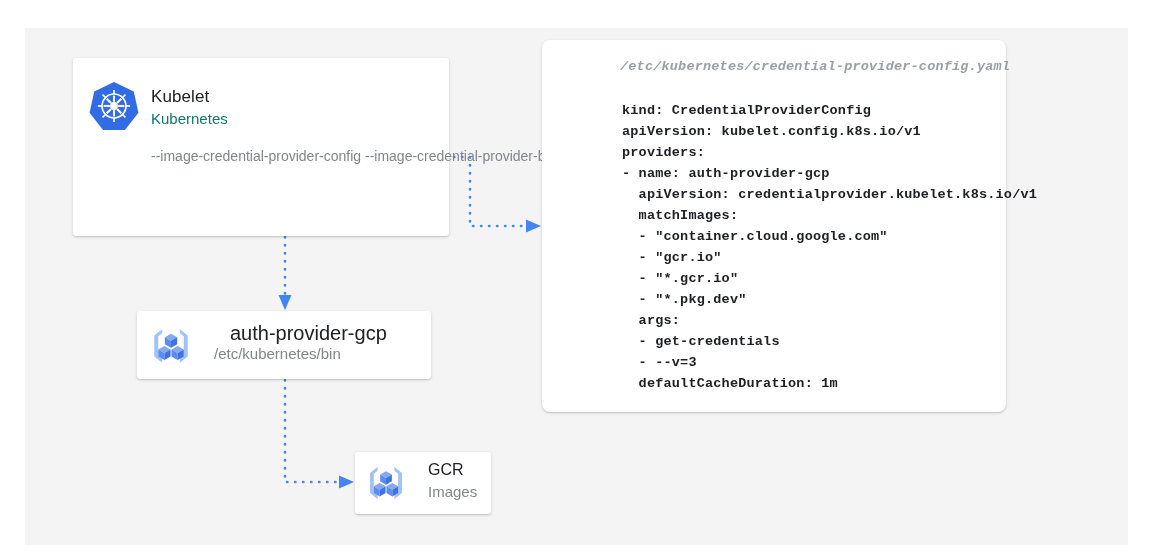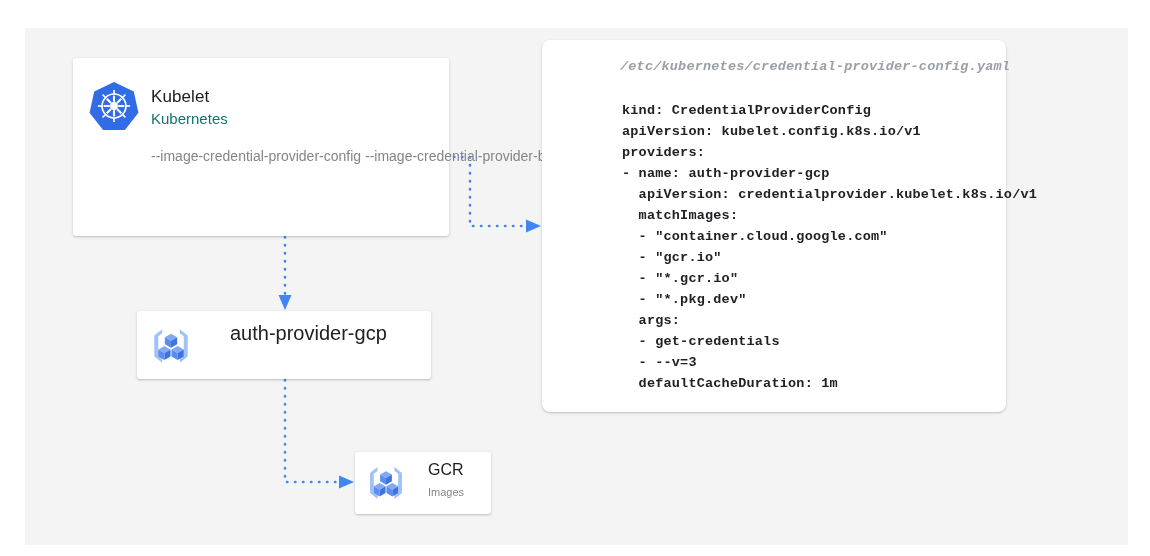--- a/index.html
+++ b/index.html
@@ -134,21 +134,21 @@
     top: 7px;
     font-size: 16px;
     color: #202124;
     line-height: 22px;
     white-space: nowrap;
   }
   #gcr-card .subtitle {
     position: absolute;
     left: 73px;
     top: 29px;
-    font-size: 11px;
+    font-size: 15px;
     color: #80868b;
     line-height: 22px;
     white-space: nowrap;
   }
 
   
   #yaml-card {
     left: 542px;
     top: 40px;
     width: 464px;
@@ -261,20 +261,21 @@
       <polygon points="21,58 35,66 35,82 21,74" fill="#5b8def"></polygon>
       <polygon points="49,58 35,66 35,82 49,74" fill="#3f73e3"></polygon>
     </g>
     <g>
       <polygon points="65,50 79,58 65,66 51,58" fill="#84a9f0"></polygon>
       <polygon points="51,58 65,66 65,82 51,74" fill="#5b8def"></polygon>
       <polygon points="79,58 65,66 65,82 79,74" fill="#3f73e3"></polygon>
     </g>
   </svg>
   <div class="title">auth-provider-gcp</div>
+  <div class="subtitle">/etc/kubernetes/bin</div>
 </div>
 
 <div class="card" id="gcr-card">
   <svg class="gcp-icon" viewBox="0 0 100 100" xmlns="http://www.w3.org/2000/svg">
     <path d="M30,12 L12,26 L12,74 L30,88 L30,79 L21,72 L21,28 L30,21 Z" fill="#a1c2f7"></path>
     <path d="M70,12 L88,26 L88,74 L70,88 L70,79 L79,72 L79,28 L70,21 Z" fill="#a1c2f7"></path>
     <g>
       <polygon points="50,22 64,30 50,38 36,30" fill="#84a9f0"></polygon>
       <polygon points="36,30 50,38 50,54 36,46" fill="#5b8def"></polygon>
       <polygon points="64,30 50,38 50,54 64,46" fill="#3f73e3"></polygon>

